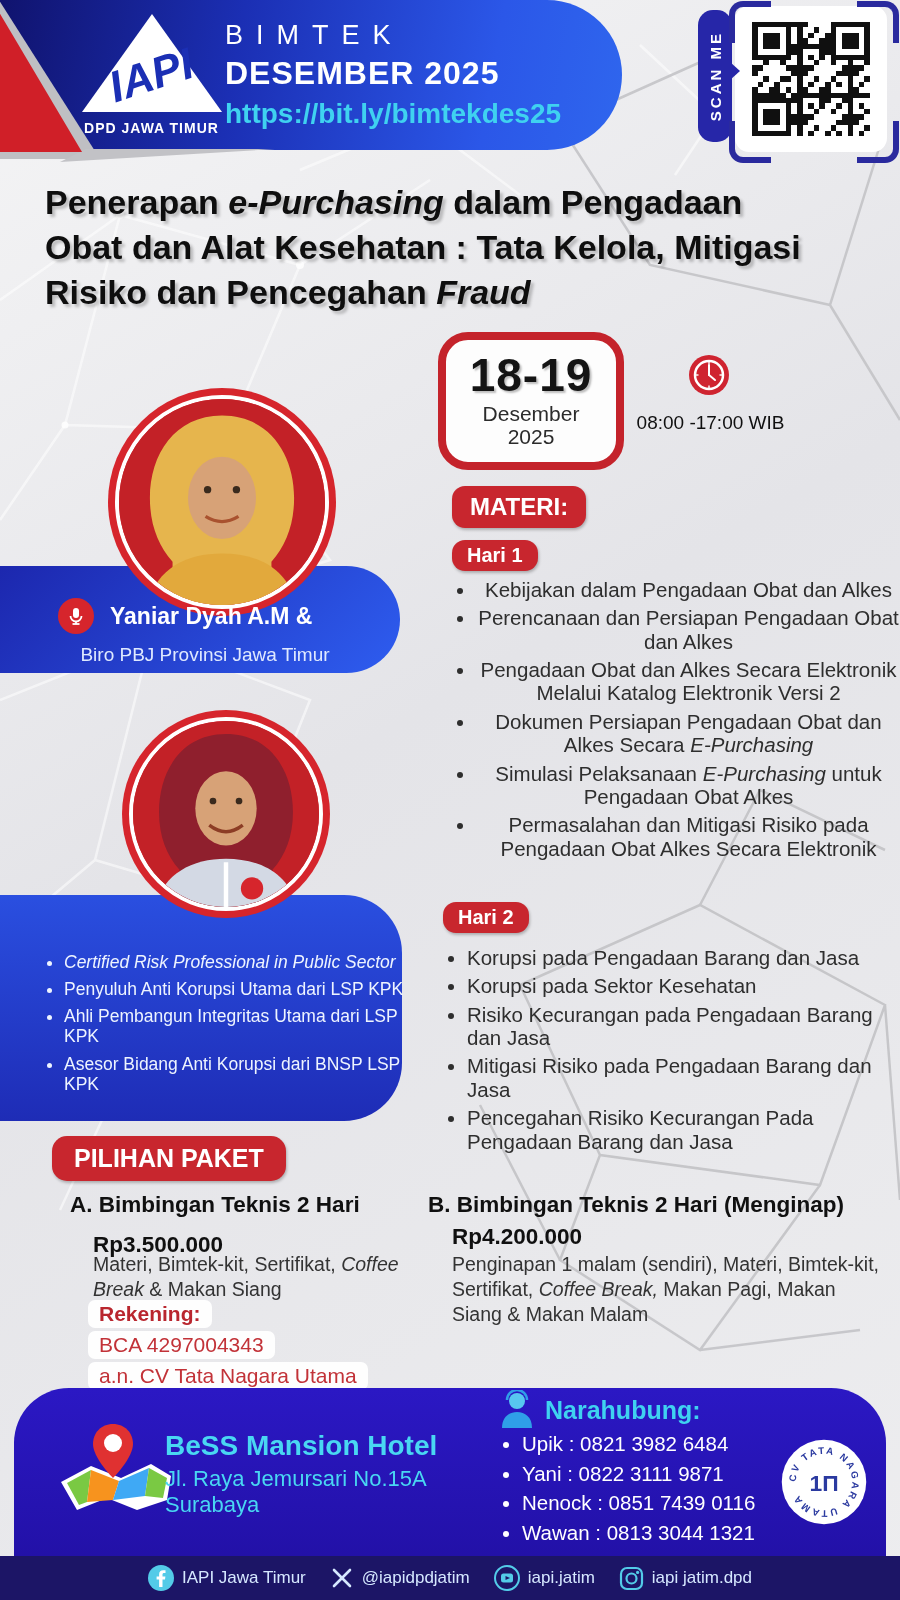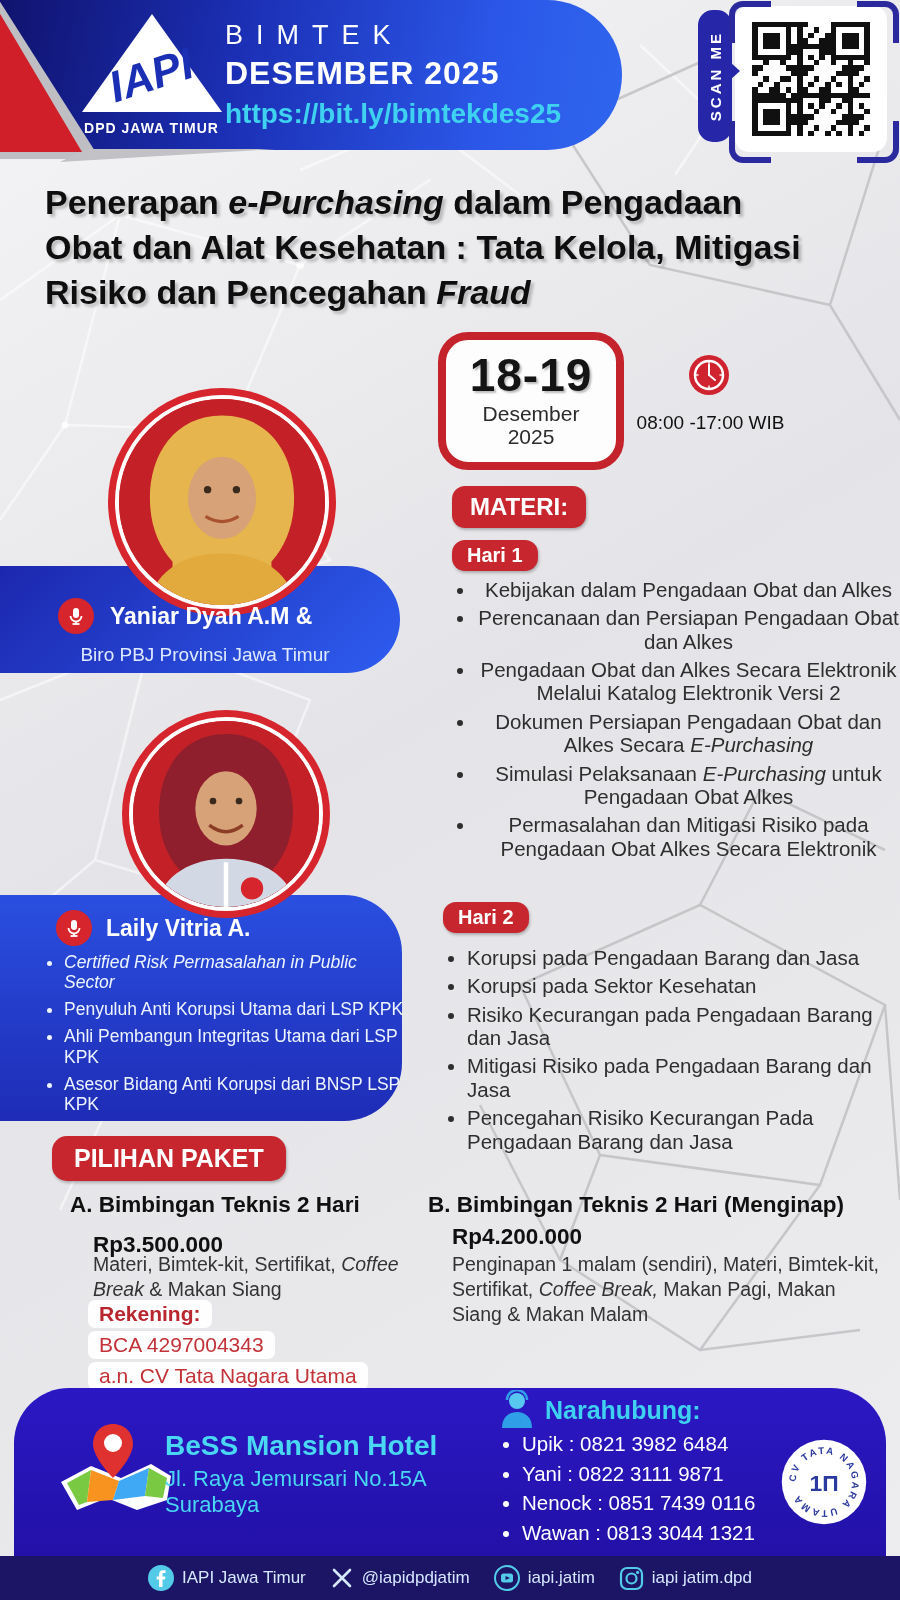--- a/index.html
+++ b/index.html
@@ -691,33 +691,22 @@
         <path d="M12,100 C16,82 32,74 50,74 C68,74 84,82 88,100 Z" fill="#d3d9e4"></path>
         <line x1="50" y1="76" x2="50" y2="100" stroke="#ffffff" stroke-width="2.4"></line>
         <circle cx="64" cy="90" r="6" fill="#d6252c"></circle>
         <path d="M41,56 Q50,63 59,56" stroke="#8c3d25" stroke-width="1.8" fill="none"></path>
         <circle cx="43" cy="43" r="1.8" fill="#3a2a1d"></circle>
           <circle cx="57" cy="43" r="1.8" fill="#3a2a1d"></circle>
       </svg>
     </div>
   </div>
   <div class="abs spk2-card"></div>
-  <div class="abs spk2-row">
-    <div class="mic-badge">
-      <svg width="20" height="20" viewBox="0 0 20 20">
-        <rect x="7" y="2" width="6" height="10" rx="3" fill="#ffffff"></rect>
-        <path d="M4.5,10 a5.5,5.5 0 0 0 11,0" fill="none" stroke="#ffffff" stroke-width="1.8"></path>
-        <line x1="10" y1="15.5" x2="10" y2="18" stroke="#ffffff" stroke-width="1.8"></line>
-        <line x1="6.5" y1="18" x2="13.5" y2="18" stroke="#ffffff" stroke-width="1.8"></line>
-      </svg>
-    </div>
-    <div class="spk-name">Laily Vitria A.</div>
-  </div>
   <ul class="abs cred-list">
-      <li style="font-style: italic;">Certified Risk Permasalahan in Public Sector</li>
+      <li style="font-style: italic;">Certified Risk Professional in Public Sector</li>
       <li>Penyuluh Anti Korupsi Utama dari LSP KPK</li>
       <li>Ahli Pembangun Integritas Utama dari LSP KPK</li>
       <li>Asesor Bidang Anti Korupsi dari BNSP LSP KPK</li>
     </ul>
 
   <div class="abs badge day-badge day2-badge">Hari 2</div>
   <ul class="materi-list day2-list">
       <li><span>Korupsi pada Pengadaan Barang dan Jasa</span></li>
       <li><span>Korupsi pada Sektor Kesehatan</span></li>
       <li><span>Risiko Kecurangan pada Pengadaan Barang dan Jasa</span></li>

